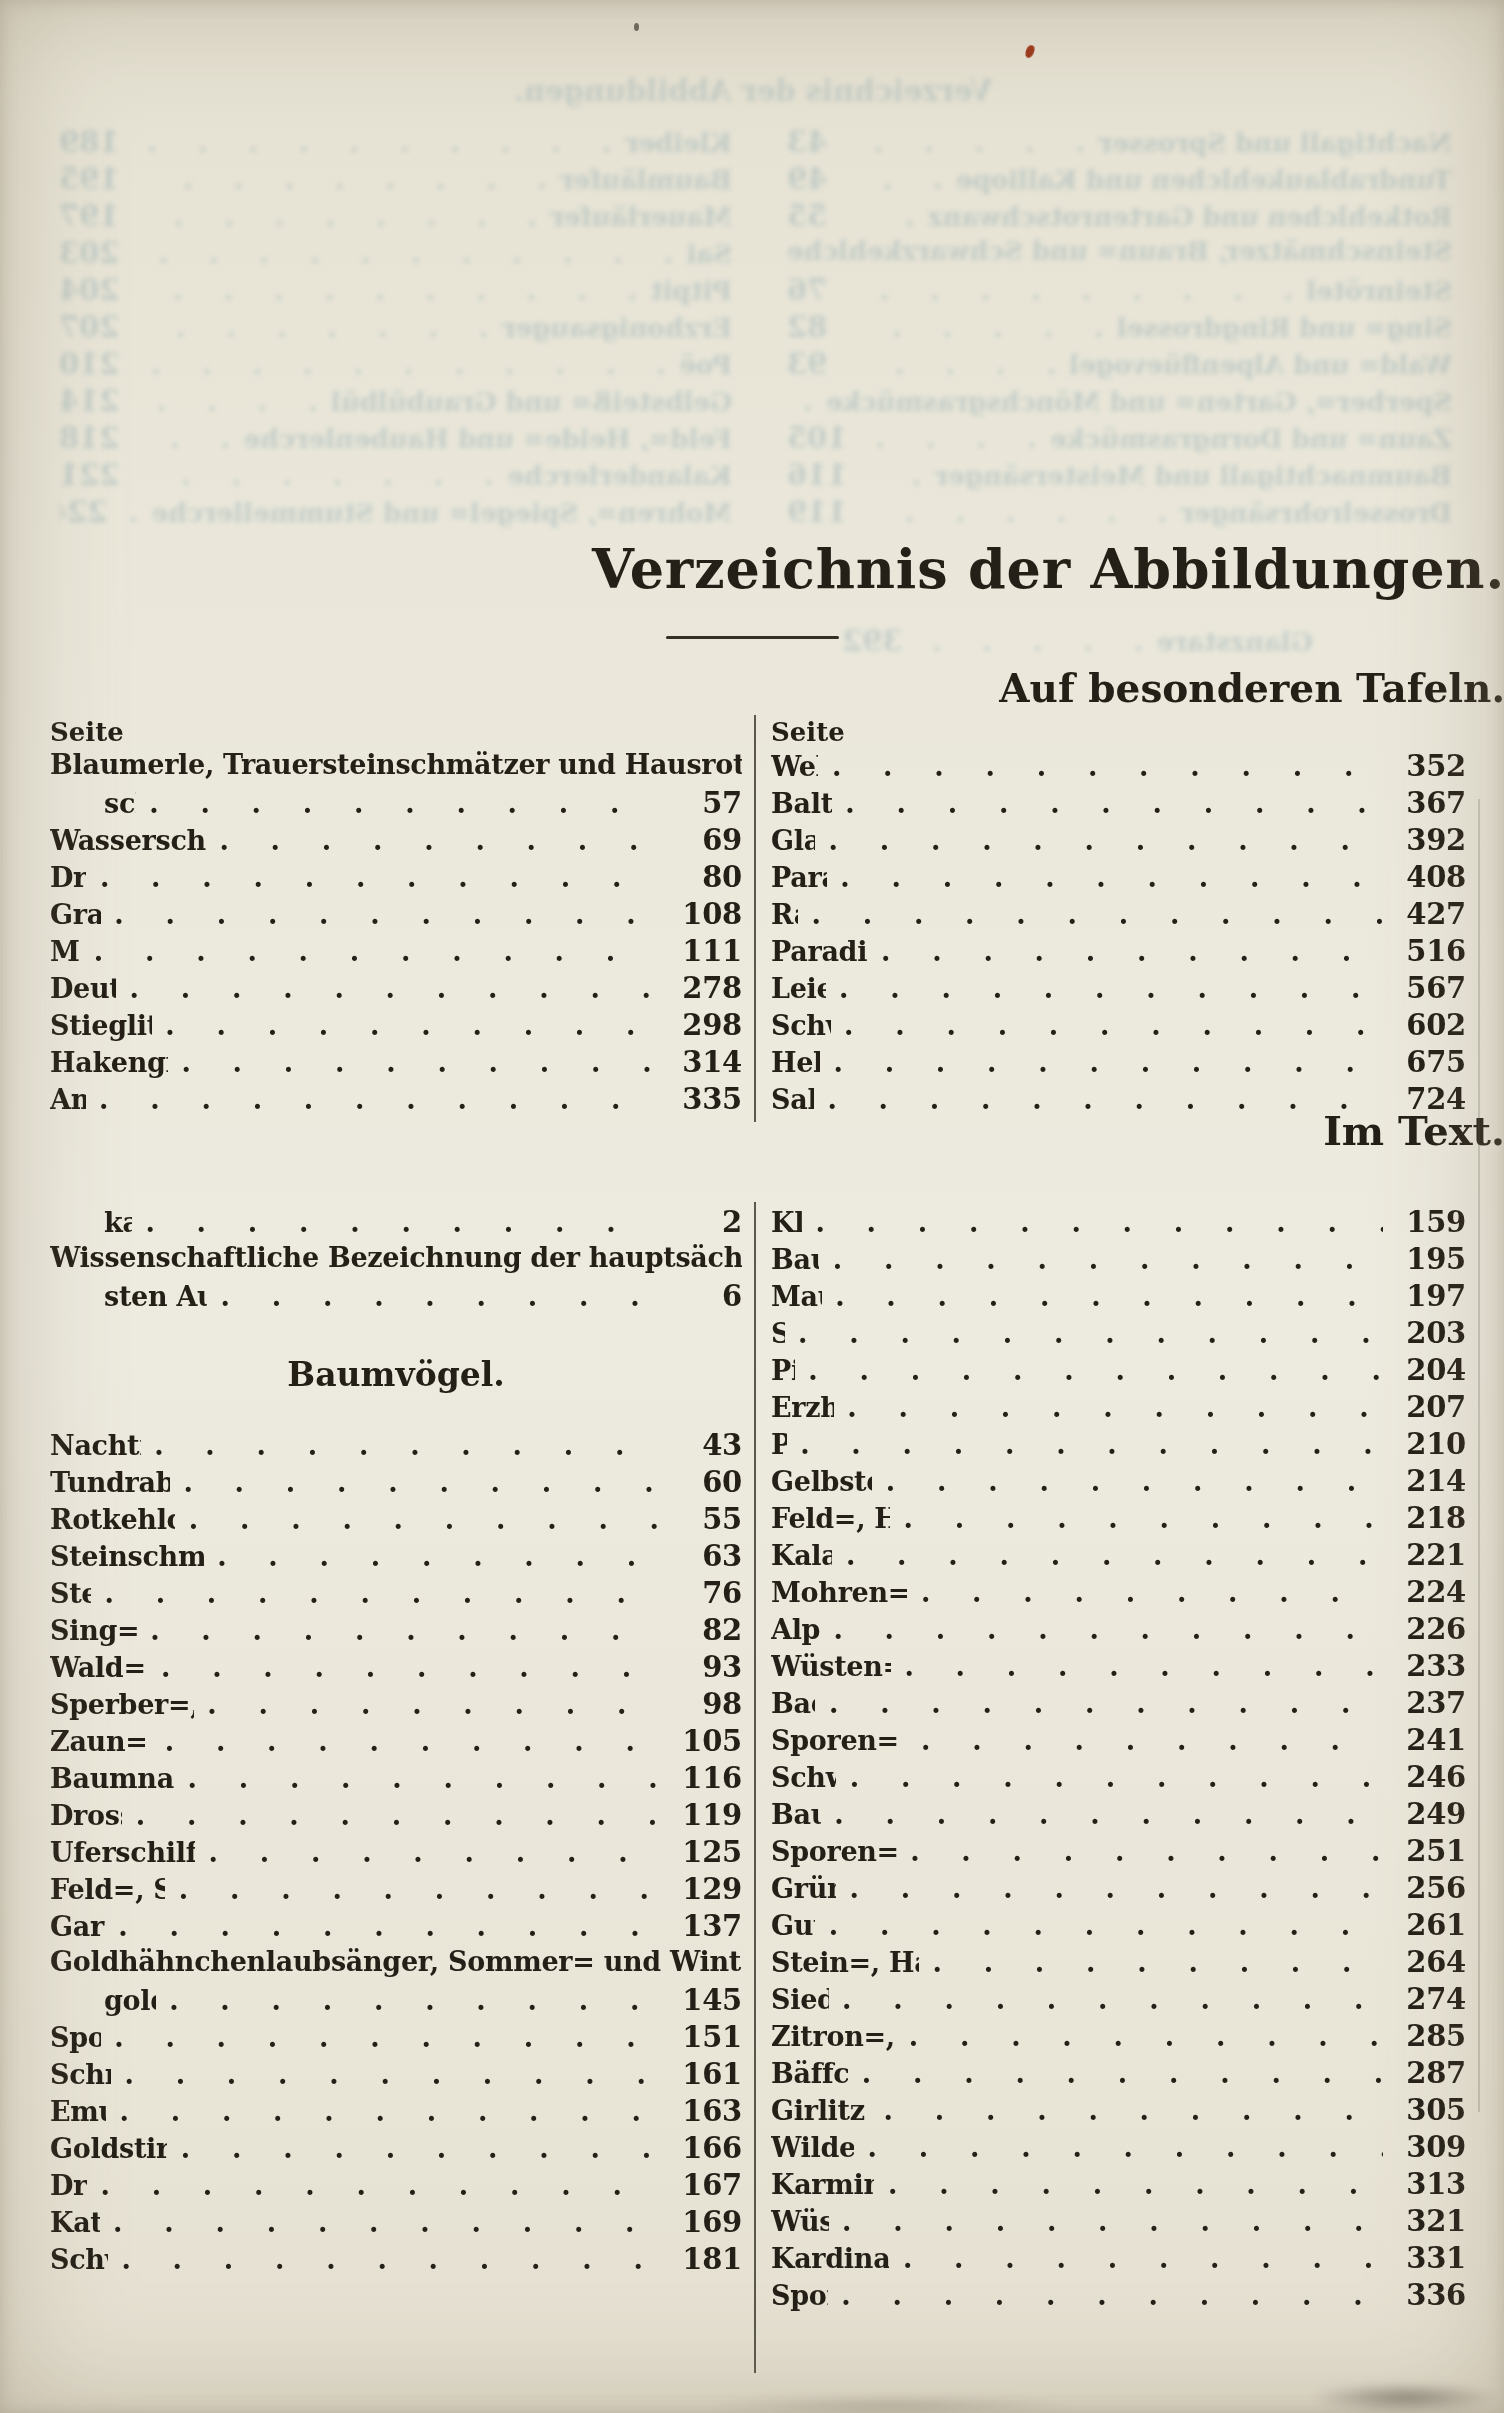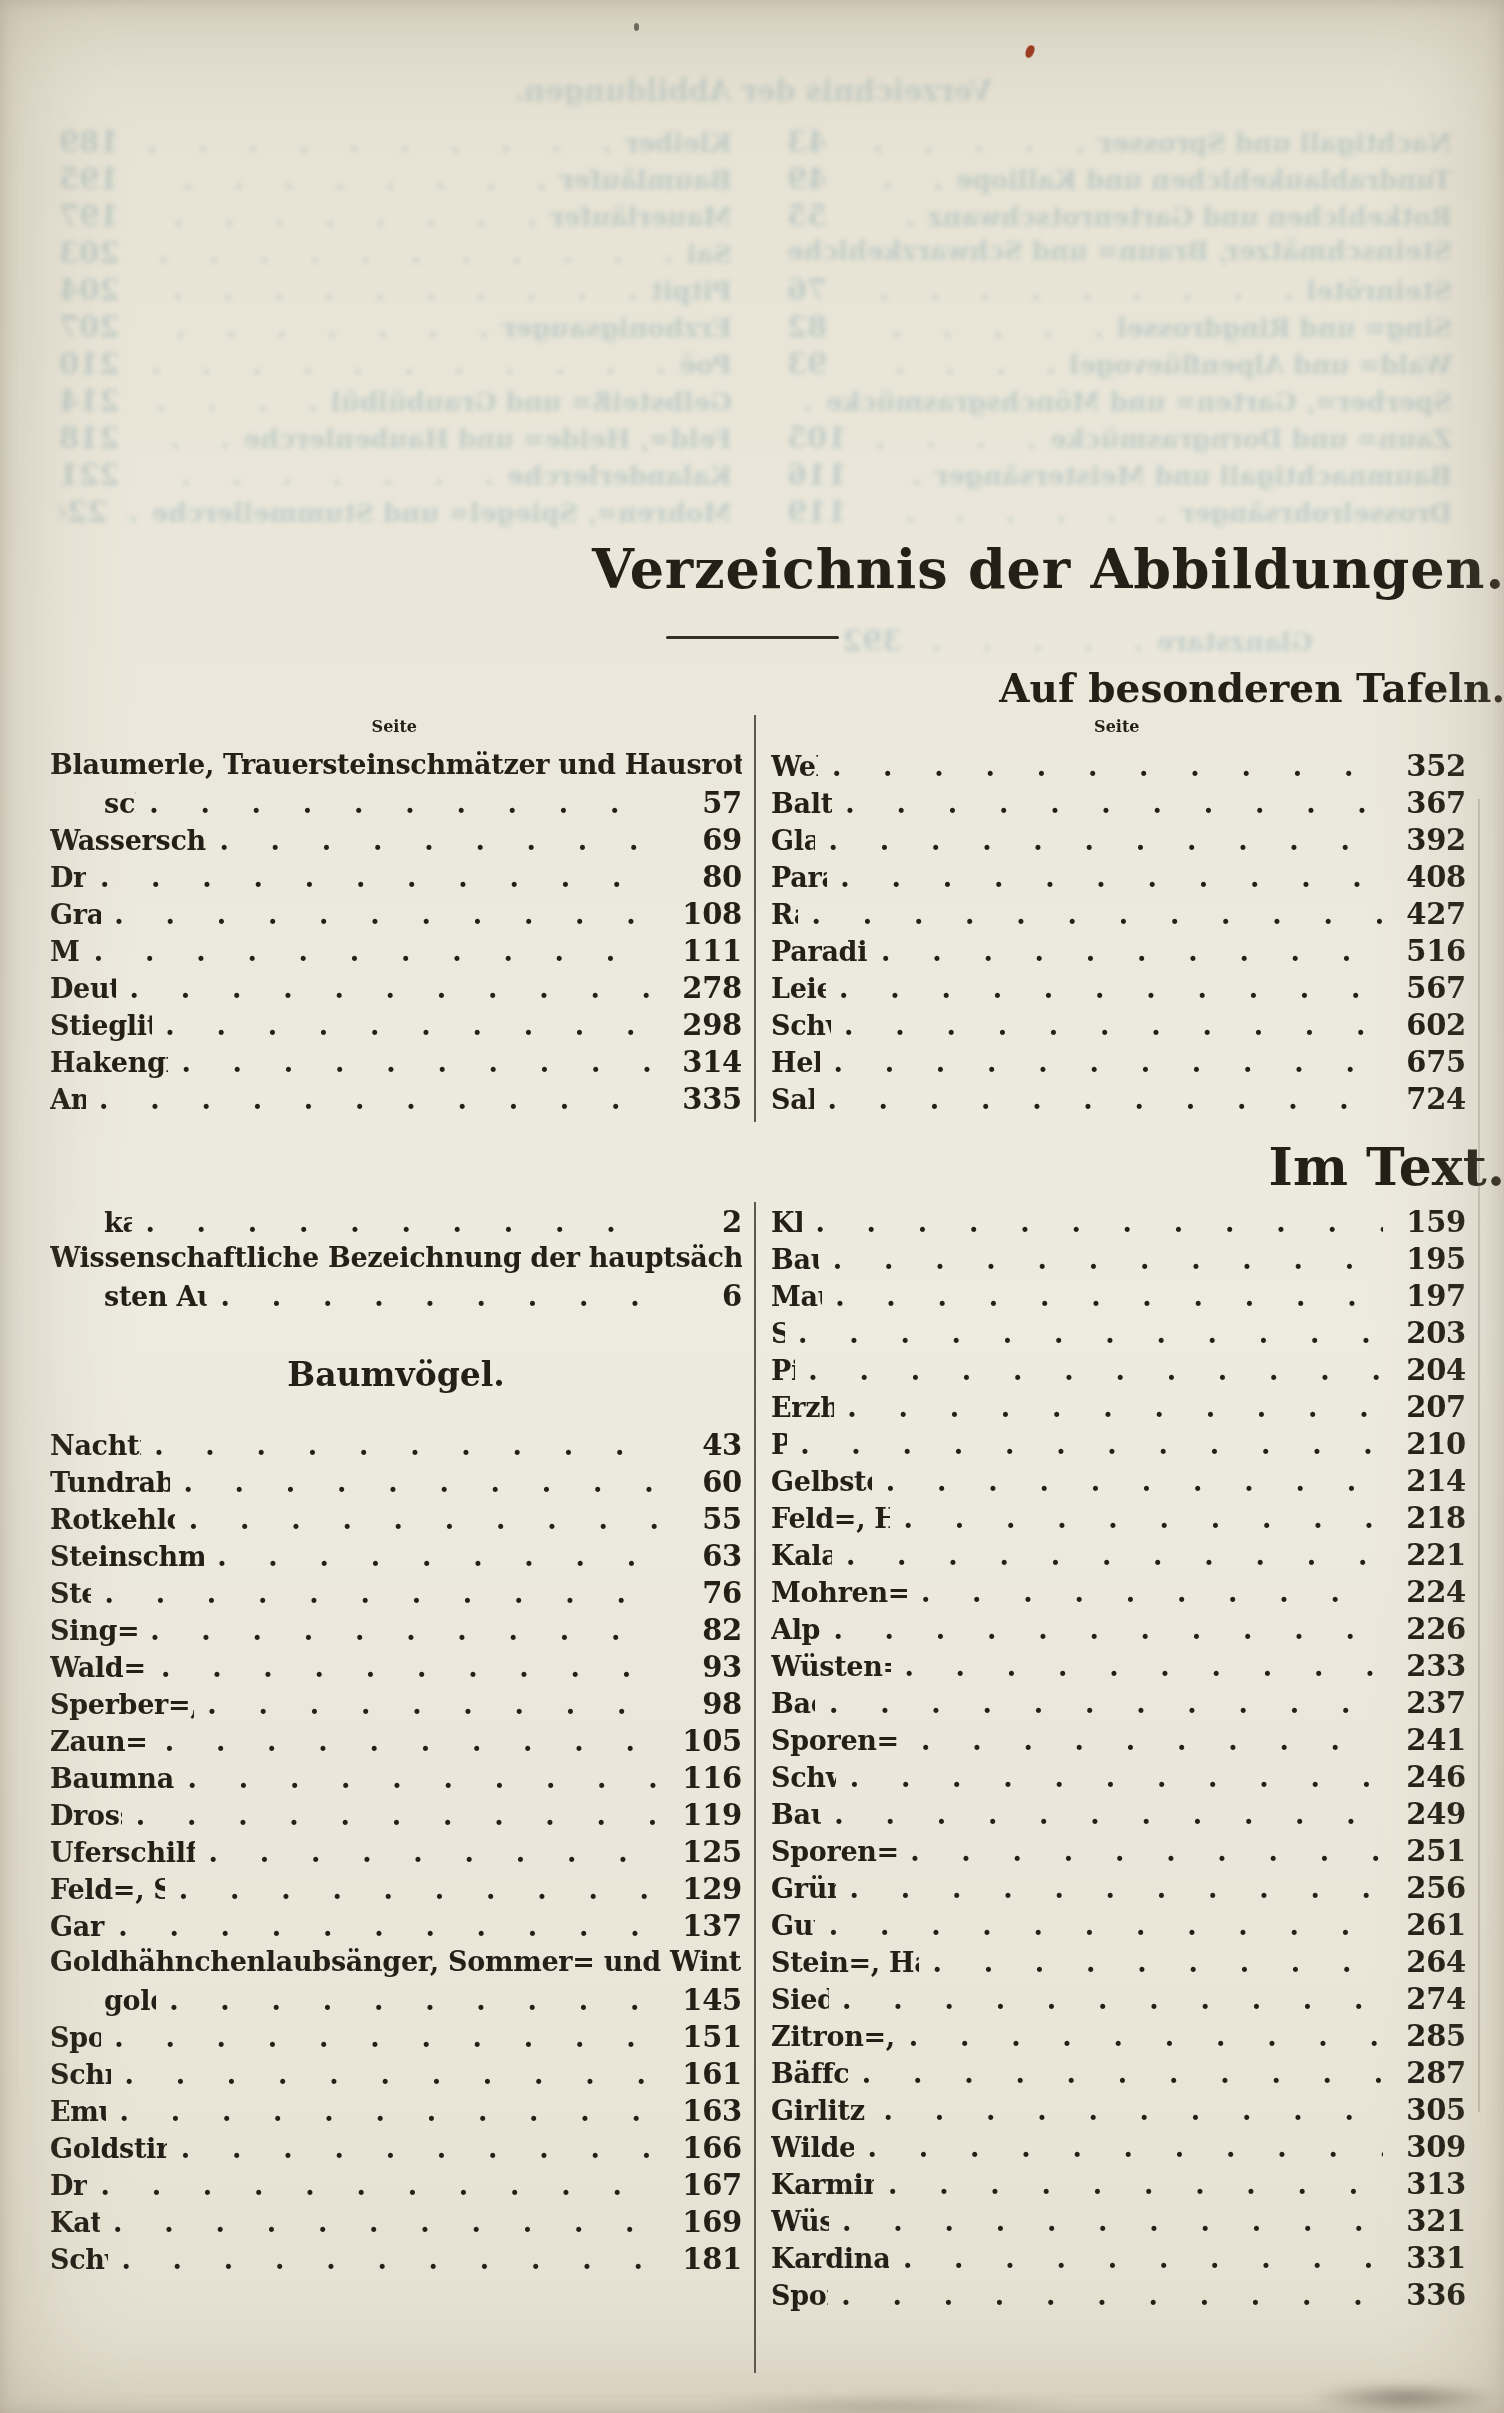--- a/index.html
+++ b/index.html
@@ -21,31 +21,31 @@
     filter:blur(2.9px);opacity:.38;color:#8fabb0;font-weight:bold;font-size:29px;}
 
   
   .title{position:absolute;top:537px;left:0;width:100%;text-align:right;margin:0;
     font-size:54px;font-weight:bold;letter-spacing:0.8px;}
   .title-rule{position:absolute;top:636px;left:666px;width:173px;height:2.5px;
     background:#353026;border-radius:1.7px;}
   .sec-head{position:absolute;left:0;width:100%;text-align:right;margin:0;
     font-weight:bold;}
   .head-tafeln{top:665px;font-size:39px;}
-  .head-imtext{top:1136px;font-size:52px;}
+  .head-imtext{top:1107px;font-size:40px;}
   .subhead{width:100%;text-align:center;font-size:33px;font-weight:bold;
     margin:39px 0 34px 0;}
 
   
   .col{position:absolute;}
   .tafeln-left {left:50px; top:717px;width:692px;}
   .tafeln-right{left:771px;top:717px;width:695px;}
   .imtext-left {left:50px; top:1205px;width:692px;}
   .imtext-right{left:771px;top:1205px;width:695px;}
-  .seite{height:32px;text-align:center;font-size:16px;font-weight:bold;padding-right:3.4px;}
+  .seite{height:32px;text-align:left;font-size:26px;font-weight:bold;padding-right:3.4px;}
 
   .row{display:flex;align-items:baseline;height:37px;font-size:27px;font-weight:bold;
     letter-spacing:-0.3px;white-space:nowrap;}
   .row .lbl{flex:0 1 auto;overflow:hidden;}
   .row.indent .lbl{padding-left:54px;}
   .leader{flex:1 1 auto;min-width:8.4px;overflow:hidden;white-space:nowrap;margin:0 6.7px 0 13.5px;}
   .leader::after{content:". . . . . . . . . . . . . . . . . . . . . . . . . . . . . . . . . . . . . . . .";
     word-spacing:29px;letter-spacing:1.7px;}
   .num{flex:0 0 auto;min-width:76px;text-align:right;font-size:29px;}
 

